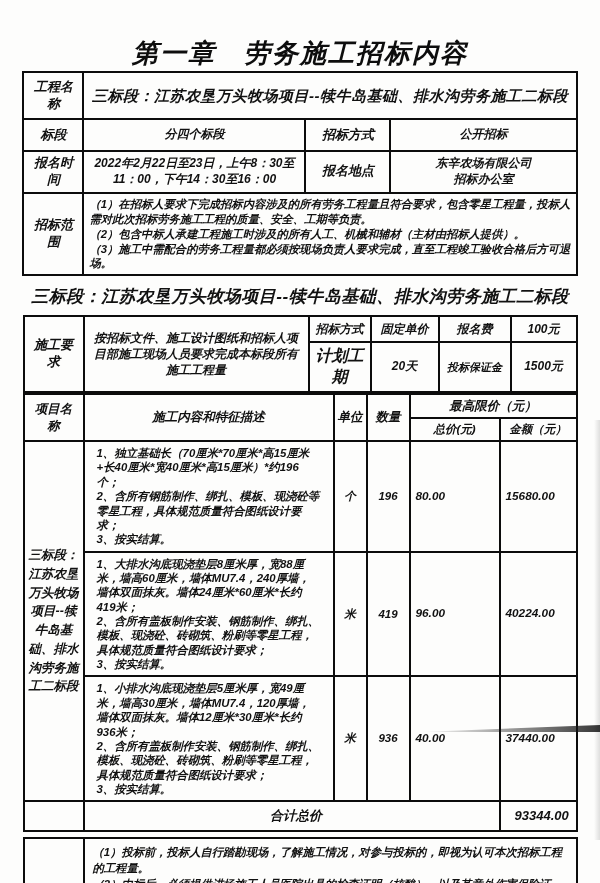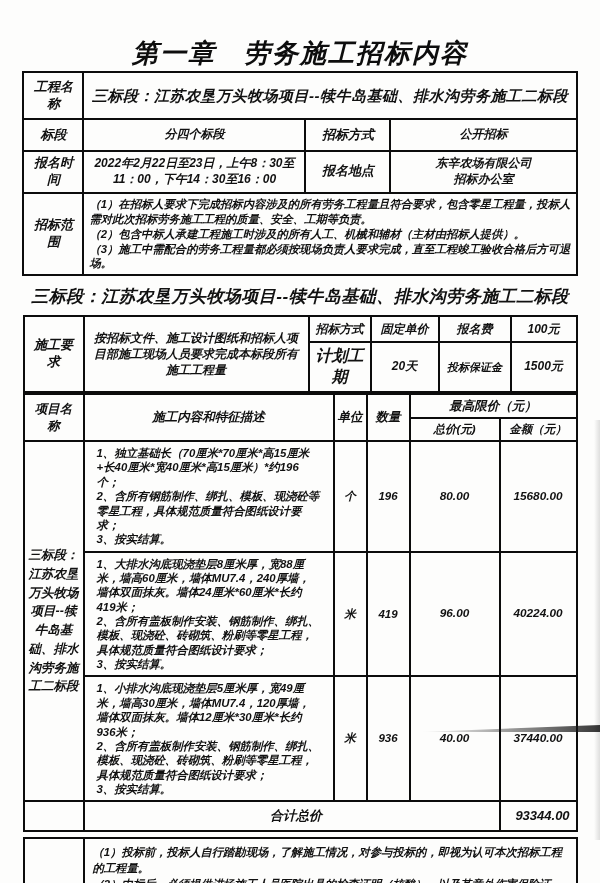--- a/index.html
+++ b/index.html
@@ -64,21 +64,21 @@
 
   .req-desc { font-size: 12px; text-align: center; line-height: 1.35; }
   .req-row td { height: 26px; }
 
   .hdr td { text-align: center; font-size: 12.5px; }
   .subhdr td { font-size: 11.5px; }
   .desc-cell { font-size: 11.4px; line-height: 1.26; white-space: pre-line; padding: 4px 12px; }
   .num { text-align: center; font-size: 11.5px; }
   .proj-col { font-size: 12.5px; text-align: center; line-height: 1.5; padding: 2px 3px; }
   .total-row td { height: 30px; font-size: 13px; padding-left: 14px; }
-  .money { text-align: center; font-size: 11.8px; }
+  .money { text-align: left; font-size: 11.8px; }
 
   .notes-table { margin-top: 5px; }
   .note-items { font-size: 11.3px; line-height: 1.42; white-space: pre-line; padding: 5px 8px; }
 
   
   .scan-wedge {
     position: absolute;
     right: 0; bottom: 0;
     width: 180px; height: 7px;
     background: linear-gradient(to right, rgba(0,0,0,0), rgba(20,20,20,0.85));

